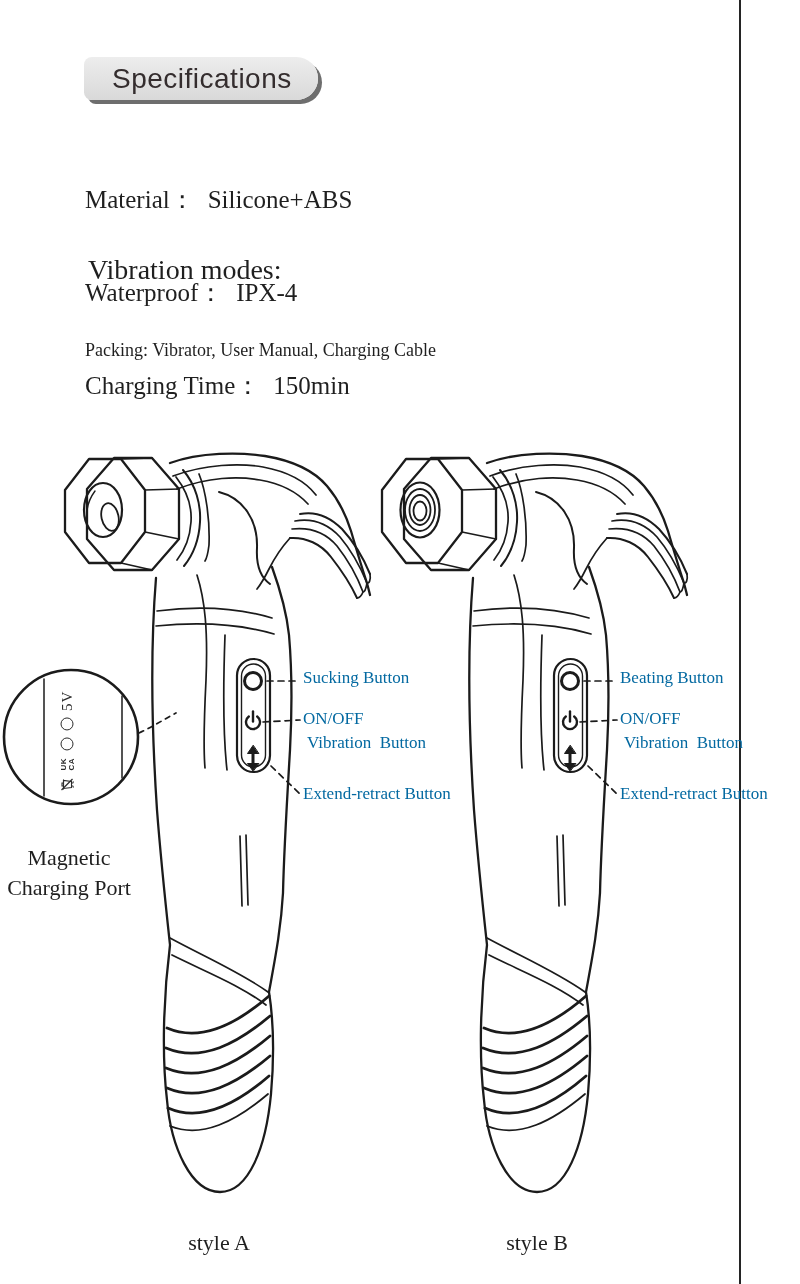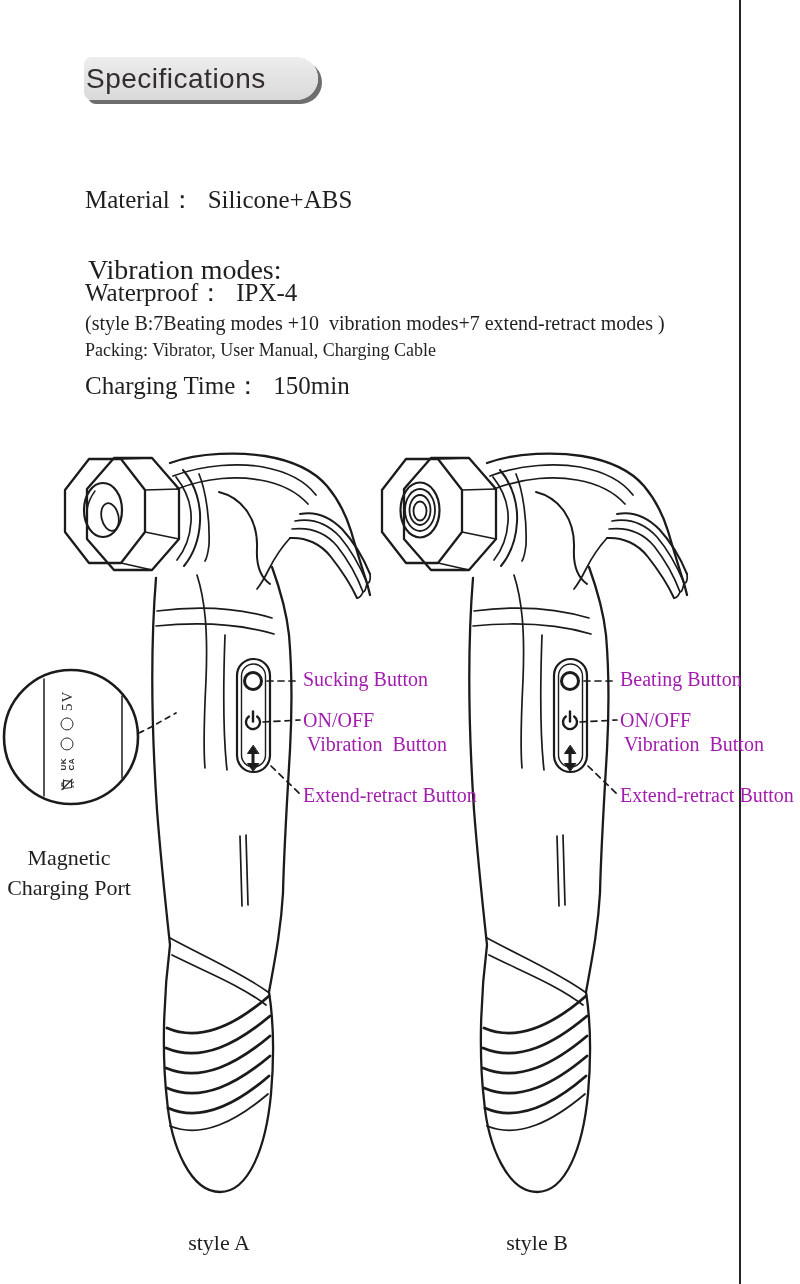--- a/index.html
+++ b/index.html
@@ -4,35 +4,35 @@
 <style>
   html,body{margin:0;padding:0;background:#fff;}
   .page{position:relative;width:800px;height:1284px;background:#fff;overflow:hidden;
         font-family:"Liberation Serif",serif;color:#1f1f1f;}
   .page-edge-line{position:absolute;left:739px;top:0;width:2px;height:1284px;background:#242424;}
   
   .spec-box{position:absolute;left:84px;top:57px;width:234px;height:43px;
             background:linear-gradient(#ededed,#d9d9d9);
             border-radius:8px 22px 22px 8px;
             box-shadow:4px 4px 0 0 #6e6e6e;
-            display:flex;align-items:center;padding-left:2px;box-sizing:border-box;}
+            display:flex;align-items:center;padding-left:28px;box-sizing:border-box;}
   .spec-box span{font-family:"Liberation Sans",sans-serif;font-size:28px;color:#342d2e;letter-spacing:0.5px;}
   
   .spec-col{position:absolute;font-size:25px;line-height:31px;white-space:pre;}
   .spec-left{left:85px;top:122px;}
   .spec-right{left:377px;top:122px;}
   .spec-row .lab{margin-right:13px;}
   .vib-title{position:absolute;left:88px;top:254px;font-size:28px;}
   .vib-line{position:absolute;left:85px;font-size:20px;white-space:pre;}
   .vib-a{top:285px;} .vib-b{top:312px;}
   .packing{position:absolute;left:85px;top:340px;font-size:18px;}
   
   svg.art{position:absolute;left:0;top:0;width:800px;height:1284px;}
   
-  .btn-label{position:absolute;font-size:20px;color:#a21caf;white-space:pre;}
+  .btn-label{position:absolute;font-size:17px;color:#0369a1;white-space:pre;}
   .caption{position:absolute;font-size:22px;text-align:center;}
   .magnet-caption{position:absolute;left:-2px;top:843px;width:142px;text-align:center;
                   font-size:22px;line-height:30px;}
   
   .port-stack{position:absolute;left:67px;top:741px;transform:translate(-50%,-50%) rotate(-90deg);
               display:flex;align-items:center;gap:7px;color:#2c2c2c;}
   .port-stack .v{font-size:15px;letter-spacing:1px;}
   .port-contact{width:11px;height:11px;border:1.6px solid #2c2c2c;border-radius:50%;}
   .ukca{font-family:"Liberation Sans",sans-serif;font-size:8px;font-weight:bold;line-height:7.5px;
         letter-spacing:0.5px;text-align:center;}
@@ -48,21 +48,20 @@
     <span>Specifications</span>
   </div>
 
   <div class="spec-col spec-left">
     <div class="spec-row"><span class="lab">Material：</span><span>Silicone+ABS</span></div>
     <div class="spec-row"><span class="lab">Waterproof：</span><span>IPX-4</span></div>
     <div class="spec-row"><span class="lab">Charging Time：</span><span>150min</span></div>
   </div>
 
   <div class="vib-title">Vibration modes:</div>
-  <div class="vib-line vib-b">(style B:7Beating modes +10  vibration modes+7 extend-retract modes )</div>
   <div class="packing">Packing: Vibrator, User Manual, Charging Cable</div>
 
   <svg class="art" viewBox="0 0 800 1284" fill="none" stroke="#1b1b1b" stroke-width="1.7" stroke-linecap="round" stroke-linejoin="round">
     <defs>
       <g id="dev">
 
         <path d="M145,532 L121,563 L89,563 L65,532 L65,490 L89,459 L121,459 L145,490 Z" stroke-width="2.3"></path>
         <path d="M179,539 L152,570 L114,570 L87,539 L87,489 L114,458 L152,458 L179,489 Z" stroke-width="2.3"></path>
         <path d="M121,459 L152,458 M145,490 L179,489 M145,532 L179,539 M121,563 L152,570"></path>
 

